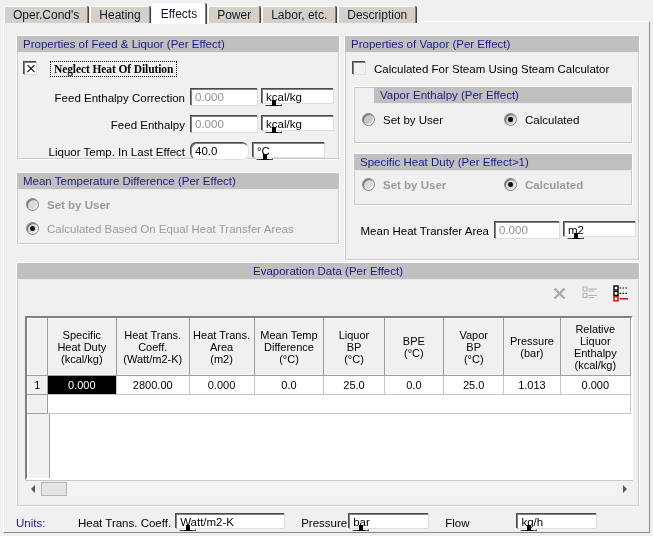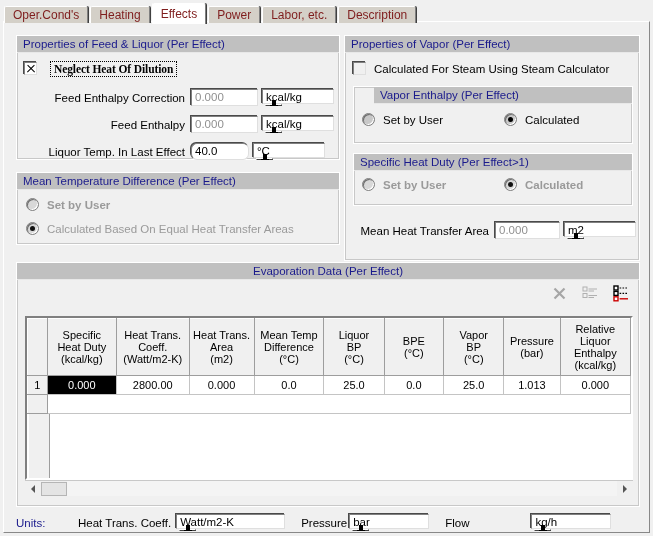--- a/index.html
+++ b/index.html
@@ -38,21 +38,21 @@
     padding: 0 8px;
     margin-right: 2px;
     font-size: 12px;
     background: #d4d0c8;
     border: 1px solid #ffffff;
     border-right-color: #808080;
     border-bottom: none;
     border-top-left-radius: 2px;
     border-top-right-radius: 2px;
     box-shadow: 1px 0 0 #404040;
-    color: #7f1d1d;
+    color: #0f172a;
     white-space: nowrap;
     box-sizing: border-box;
   }
   .tab.active {
     height: 21px;
     line-height: 20px;
     background: #ffffff;
     border: 1px solid #ffffff;
     border-right-color: #808080;
     border-bottom: none;
@@ -555,20 +555,20 @@
         <span class="cbbtn"></span>
       </div>
 
       <span class="lbl" style="margin-left:16px;">Pressure</span>
       <div class="combo" style="width:80px; margin-left:2px;">
         <span class="cbtext">bar</span>
         <span class="cbbtn"></span>
       </div>
 
       <span class="lbl" style="margin-left:16px;">Flow</span>
-      <div class="combo" style="width:80px; margin-left:14px;padding-left:48px;">
+      <div class="combo" style="width:80px; margin-left:0;padding-left:48px;">
         <span class="cbtext">kg/h</span>
         <span class="cbbtn"></span>
       </div>
     </div>
 
   </div>
 </div>
 
 </body></html>

